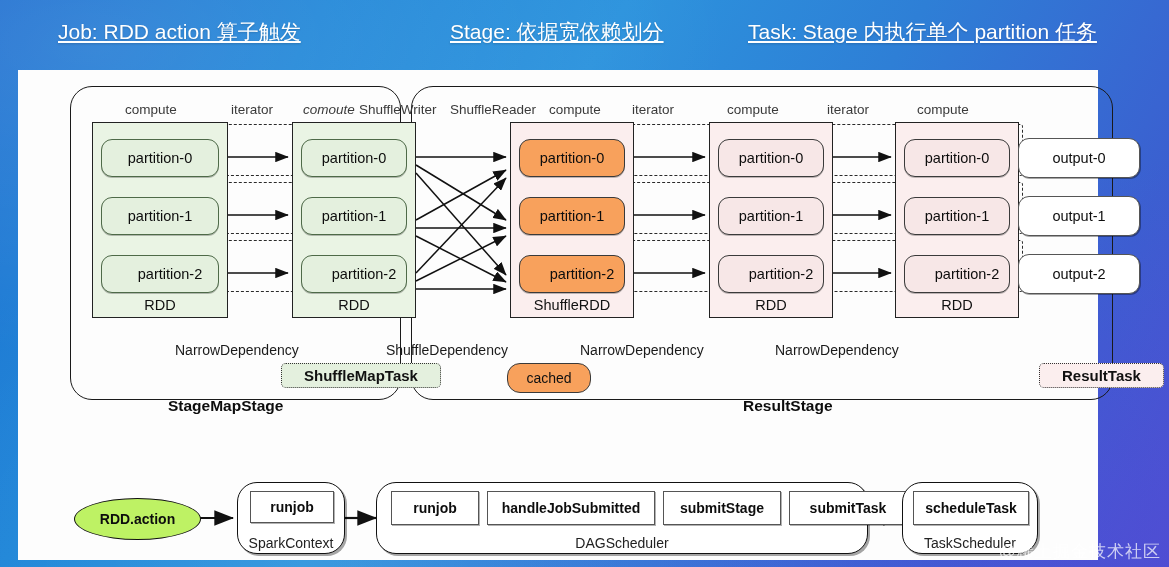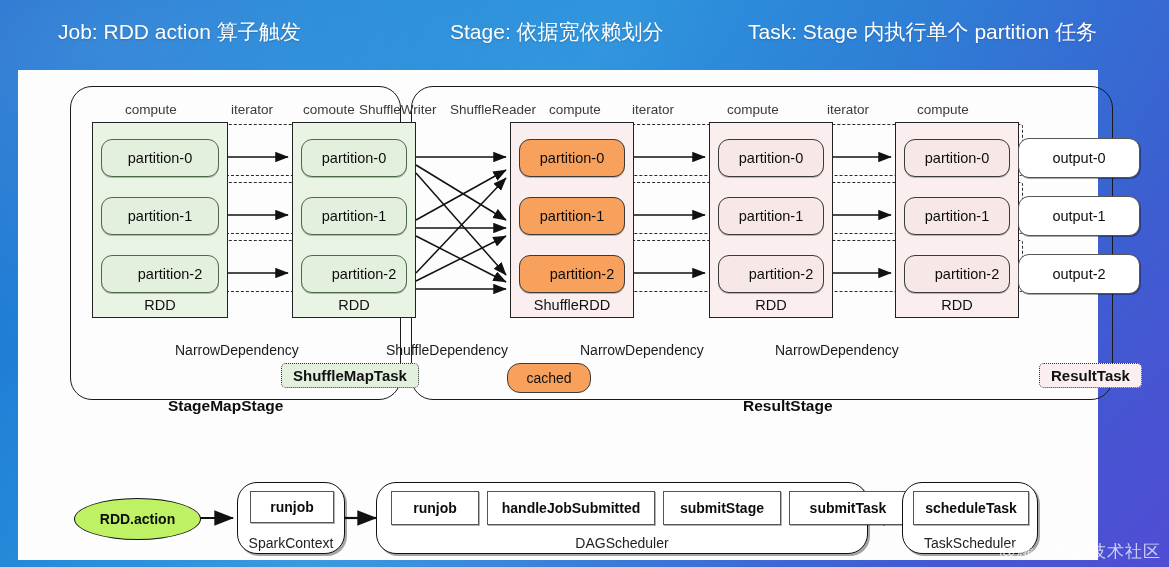--- a/index.html
+++ b/index.html
@@ -15,21 +15,21 @@
     background:
       radial-gradient(ellipse at 8% 8%, rgba(255,255,255,.12) 0%, rgba(255,255,255,0) 42%),
       radial-gradient(ellipse at 95% 95%, rgba(90,70,220,.35) 0%, rgba(0,0,0,0) 50%),
       radial-gradient(ellipse at 30% 100%, rgba(255,255,255,.07) 0%, rgba(0,0,0,0) 45%);
     pointer-events:none;
   }
 
   
   .header{position:absolute;left:0;top:0;width:1169px;height:62px;}
   .htitle{position:absolute;top:18px;color:#ffffff;font-size:21px;white-space:nowrap;
-          text-shadow:0 1px 2px rgba(0,0,0,.18);}
+          text-shadow:0 1px 2px rgba(0,0,0,.18);text-decoration:underline;}
   .ht0{left:58px;} .ht1{left:450px;} .ht2{left:748px;}
 
   
   .canvas{position:absolute;left:18px;top:70px;width:1080px;height:490px;background:#fdfdfd;}
 
   
   .stagebox{position:absolute;border:1.6px solid #1a1a1a;border-radius:22px;background:transparent;}
   #stage-map{left:52px;top:16px;width:329px;height:312px;}
   #stage-result{left:393px;top:16px;width:700px;height:312px;}
 
@@ -68,21 +68,21 @@
   #out0{left:1000px;top:68px;} #out1{left:1000px;top:126px;} #out2{left:1000px;top:184px;}
 
   
   .cap{position:absolute;font-size:13.5px;color:#3a3a3a;white-space:nowrap;}
 
   
   .dep{position:absolute;font-size:14px;color:#1a1a1a;white-space:nowrap;}
 
   
   .badge{position:absolute;display:inline-flex;align-items:center;justify-content:center;
-      font-size:15px;font-weight:bold;color:#111;padding:3px 11px;border-radius:5px;
+      font-size:15px;font-weight:bold;color:#111;padding:3px 22px;border-radius:5px;
       border:1.6px dotted #333;white-space:nowrap;}
   .badge.green{background:#e4f0de;}
   .badge.pink{background:#fbeeee;}
   .cachedpill{position:absolute;width:82px;height:28px;border-radius:13px;background:#f8a15c;
       border:1.4px solid #3a3a3a;display:flex;align-items:center;justify-content:center;
       font-size:14px;color:#111;}
 
   
   .stagename{position:absolute;font-size:15.5px;font-weight:bold;color:#0d0d0d;white-space:nowrap;}
 
@@ -162,21 +162,21 @@
     <div class="band" style="left:78px;top:54px;width:318px;height:52px;"></div>
     <div class="band" style="left:78px;top:112px;width:318px;height:52px;"></div>
     <div class="band" style="left:78px;top:170px;width:318px;height:52px;"></div>
 
     <div class="band" style="left:496px;top:54px;width:509px;height:52px;"></div>
     <div class="band" style="left:496px;top:112px;width:509px;height:52px;"></div>
     <div class="band" style="left:496px;top:170px;width:509px;height:52px;"></div>
 
     <div class="cap" style="left:107px;top:32px;">compute</div>
     <div class="cap" style="left:213px;top:32px;">iterator</div>
-    <div class="cap" style="left:285px;top:32px;">comoute</div>
+    <div class="cap" style="left:285px;top:32px;font-style:italic;">comoute</div>
     <div class="cap" style="left:341px;top:32px;">ShuffleWriter</div>
     <div class="cap" style="left:432px;top:32px;">ShuffleReader</div>
     <div class="cap" style="left:531px;top:32px;">compute</div>
     <div class="cap" style="left:614px;top:32px;">iterator</div>
     <div class="cap" style="left:709px;top:32px;">compute</div>
     <div class="cap" style="left:809px;top:32px;">iterator</div>
     <div class="cap" style="left:899px;top:32px;">compute</div>
 
     <div class="rddbox rdd-green" id="rdd-a">
       <div class="pill green inbox prow0">partition-0</div>

